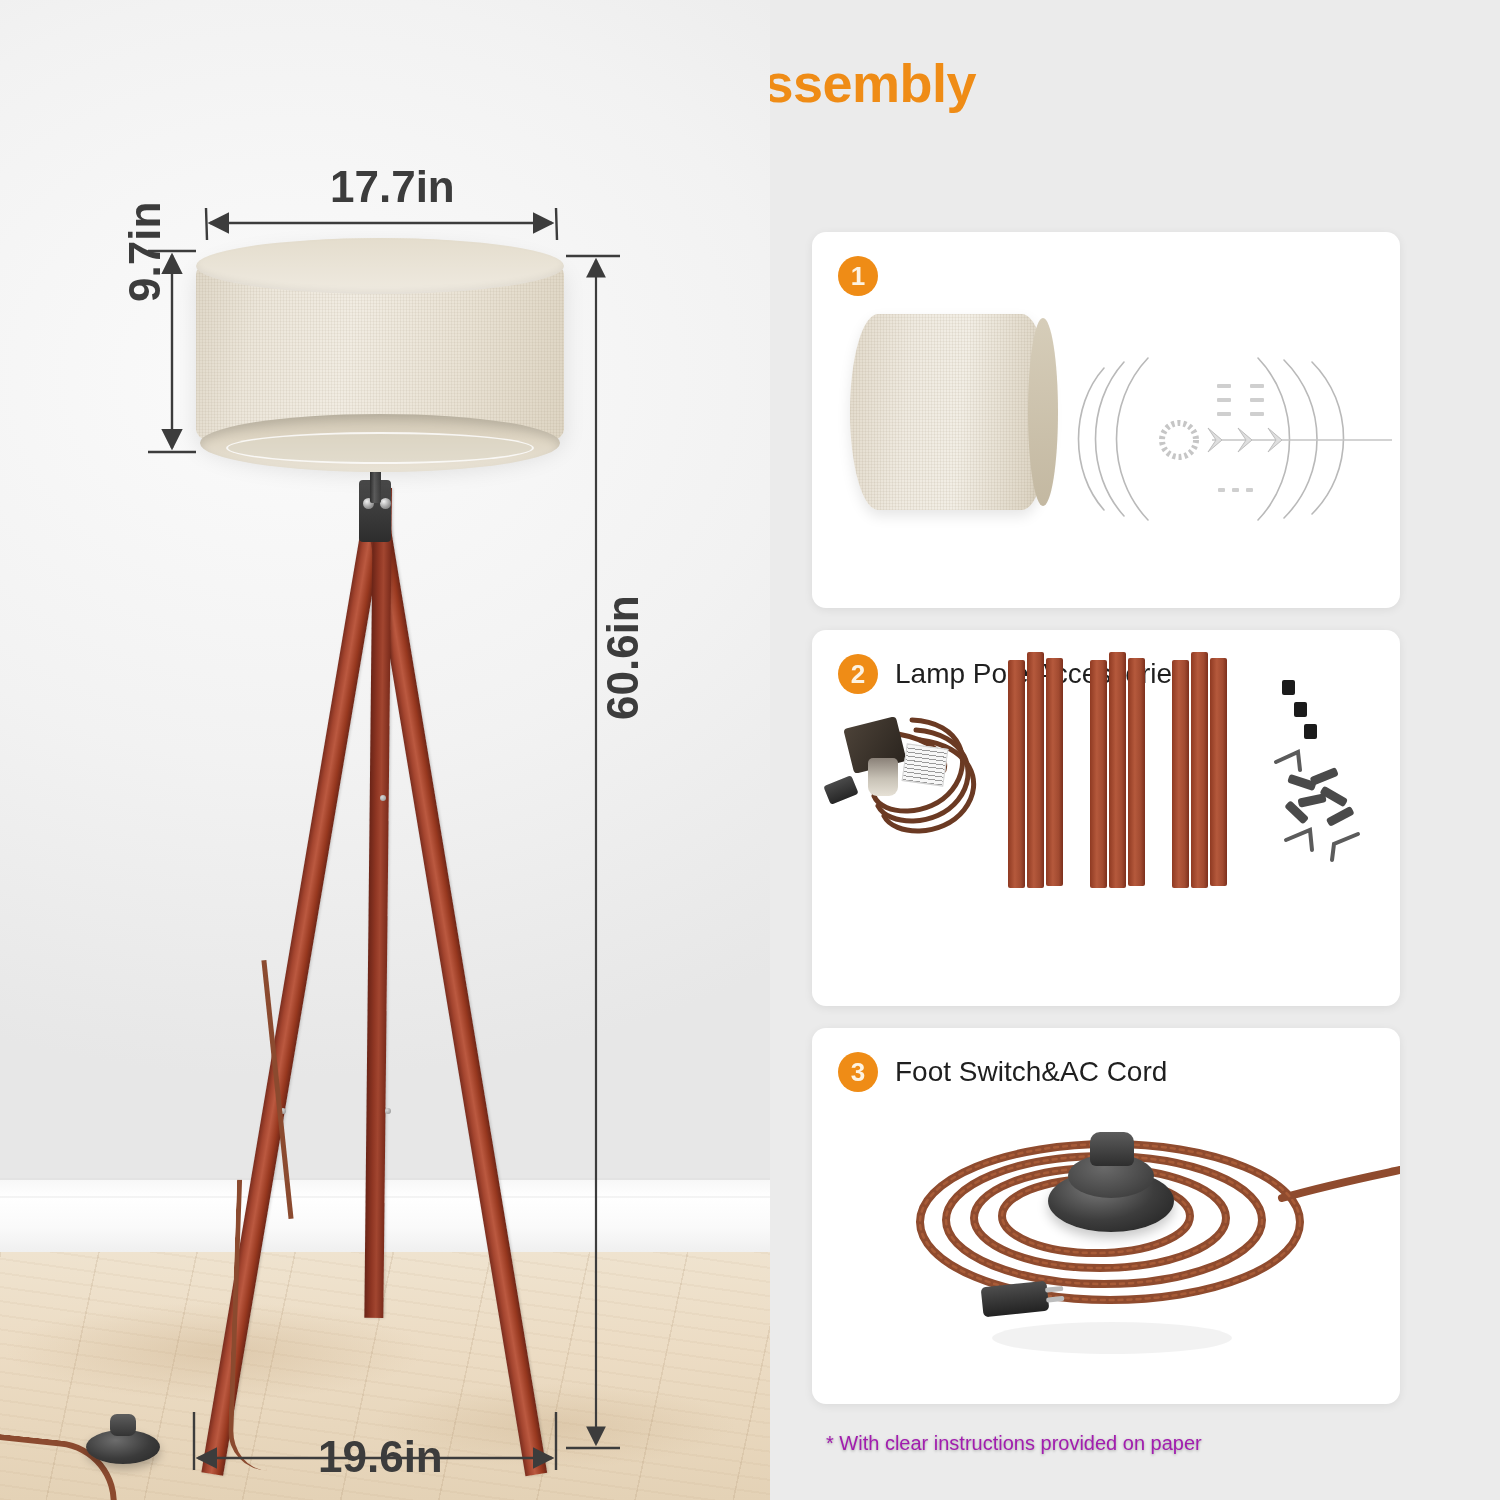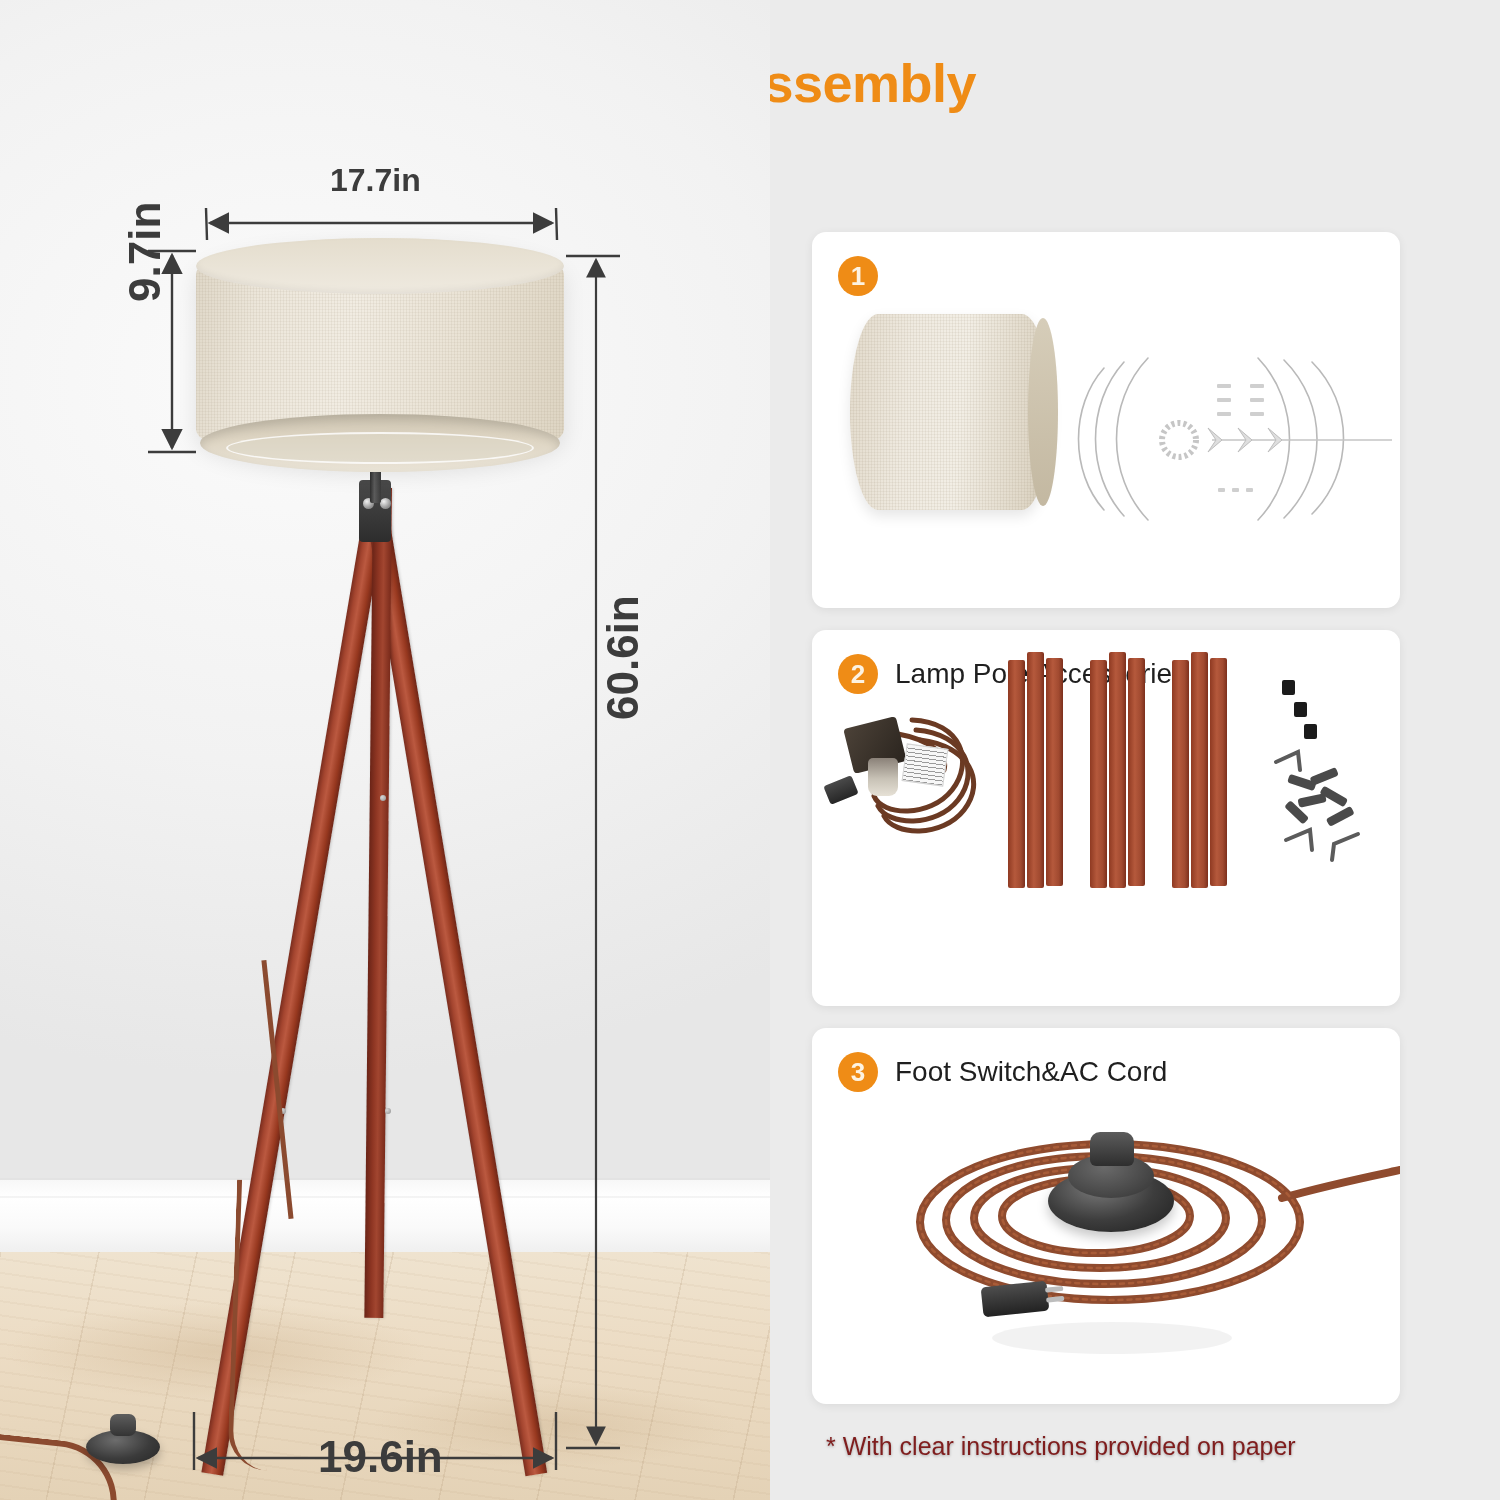--- a/index.html
+++ b/index.html
@@ -167,21 +167,21 @@
     position:absolute; left:264px; top:960px; width:16px; height:260px;
     border-right:5px solid #8b4a2f;
     transform:rotate(-6deg);
   }
 
   
   .dimsvg{ position:absolute; left:0; top:0; width:770px; height:1500px; pointer-events:none; }
   .dim-label{
     position:absolute; color:#3c3c3c; font-weight:bold; white-space:nowrap;
   }
-  .dim-w{ left:330px; top:162px; font-size:32px; }
+  .dim-w{ left:330px; top:162px; font-size:44px; }
   .dim-h9{ left:120px; top:302px; font-size:44px;
            transform:rotate(-90deg); transform-origin:left top; }
   .dim-h60{ left:598px; top:720px; font-size:44px;
             transform:rotate(-90deg); transform-origin:left top; }
   .dim-base{ left:318px; top:1432px; font-size:44px; }
 
   
   .cards { position:absolute; left:812px; top:0; width:600px; height:1500px; }
   .card {
     position:absolute; left:0; width:588px;
@@ -284,21 +284,21 @@
   }
   .plug3:after{
     content:""; position:absolute; right:-16px; top:7px; width:18px; height:5px;
     background:#bdbdbd; border-radius:2px;
     box-shadow:0 10px 0 #bdbdbd;
   }
 
   
   .footnote{
     position:absolute; left:826px; top:1432px;
-    font-size:25px; color:#7f1d1d;
+    font-size:20px; color:#a21caf;
     text-shadow:0 1px 3px rgba(0,0,0,.30);
     white-space:nowrap;
   }
 </style>
 </head>
 <body>
 
 <div id="canvas">
 
   <div class="title">Ease of Assembly</div>

